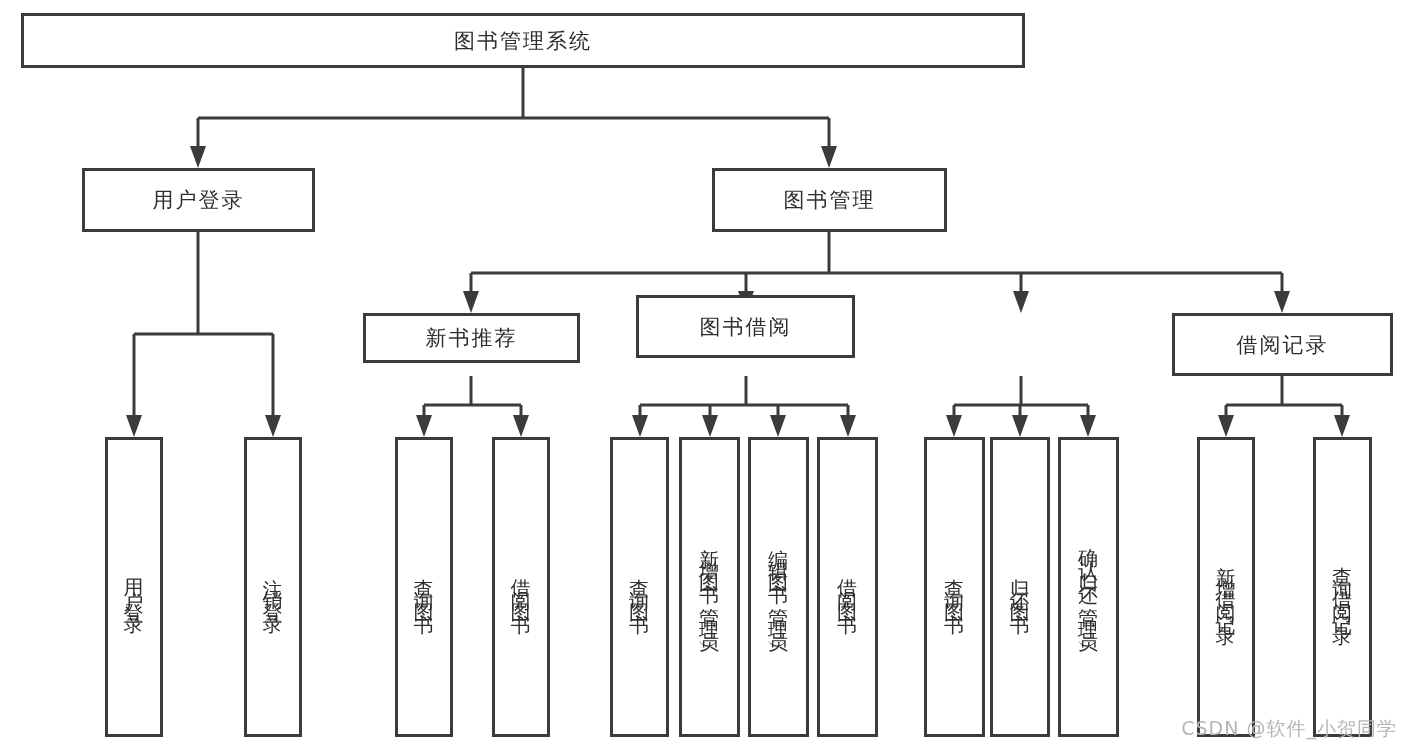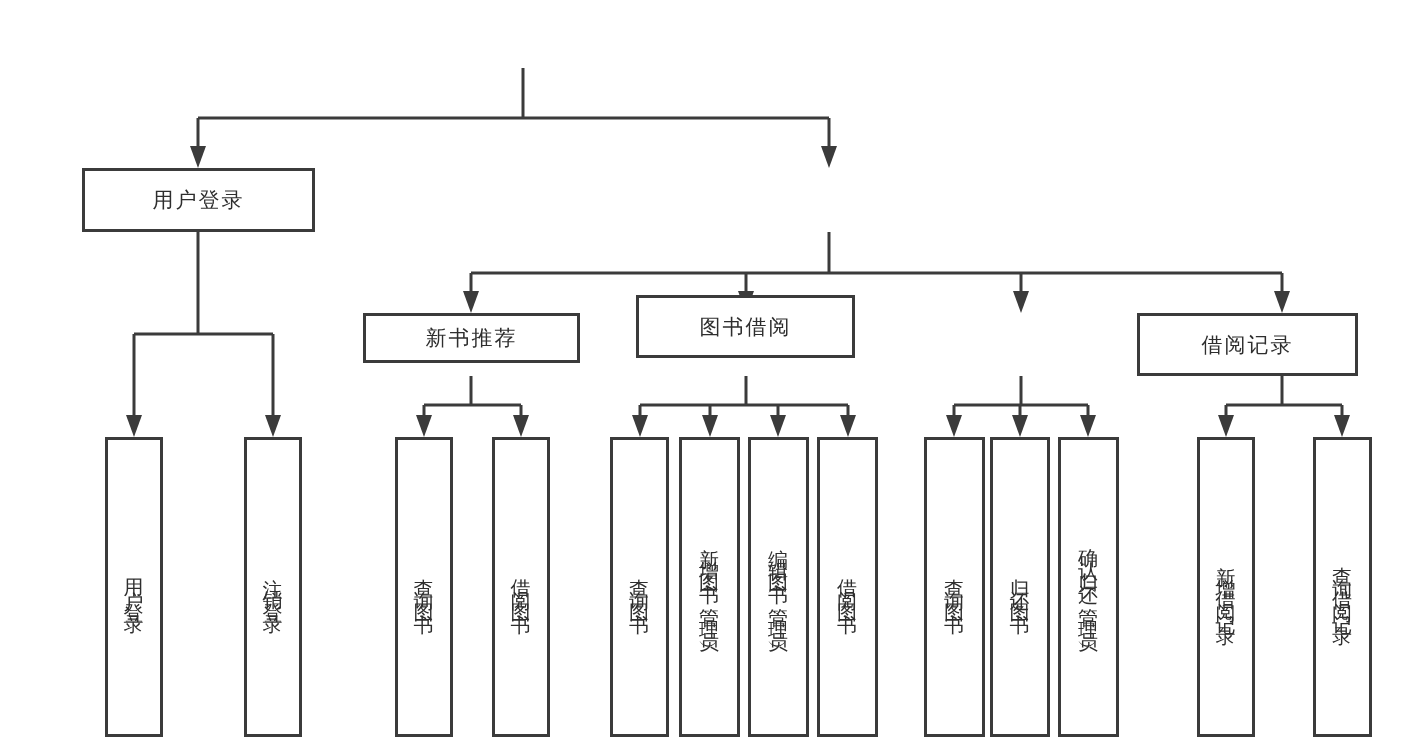--- a/index.html
+++ b/index.html
@@ -122,26 +122,28 @@
       <polygon points="770,415 786,415 778,437"></polygon>
       <polygon points="840,415 856,415 848,437"></polygon>
       <polygon points="946,415 962,415 954,437"></polygon>
       <polygon points="1012,415 1028,415 1020,437"></polygon>
       <polygon points="1080,415 1096,415 1088,437"></polygon>
       <polygon points="1218,415 1234,415 1226,437"></polygon>
       <polygon points="1334,415 1350,415 1342,437"></polygon>
     </g>
   </svg>
 
+  <div class="box" style="left:21px; top:13px; width:1004px; height:55px;">图书管理系统</div>
 
   <div class="box" style="left:82px; top:168px; width:233px; height:64px;">用户登录</div>
+  <div class="box" style="left:712px; top:168px; width:235px; height:64px;">图书管理</div>
 
   <div class="box" style="left:363px; top:313px; width:217px; height:50px;">新书推荐</div>
   <div class="box" style="left:636px; top:295px; width:219px; height:63px;">图书借阅</div>
-  <div class="box" style="left:1137px; top:313px; width:221px; height:63px;">借阅记录</div>
+  <div class="box" style="left:1172px; top:313px; width:221px; height:63px;">借阅记录</div>
 
   <div class="leaf" style="left:105px; width:58px;">
     <span>用户登录</span>
   </div>
   <div class="leaf" style="left:244px; width:58px;">
     <span>注销登录</span>
   </div>
   <div class="leaf" style="left:395px; width:58px;">
     <span>查询图书</span>
   </div>
@@ -169,14 +171,15 @@
   <div class="leaf" style="left:1058px; width:61px;">
     <span>确认归还（管理员）</span>
   </div>
   <div class="leaf" style="left:1197px; width:58px;">
     <span>新增借阅记录</span>
   </div>
   <div class="leaf" style="left:1313px; width:59px;">
     <span>查询借阅记录</span>
   </div>
 
+  <div class="watermark">CSDN @软件_小贺同学</div>
 
 </div>
 
 </body></html>

